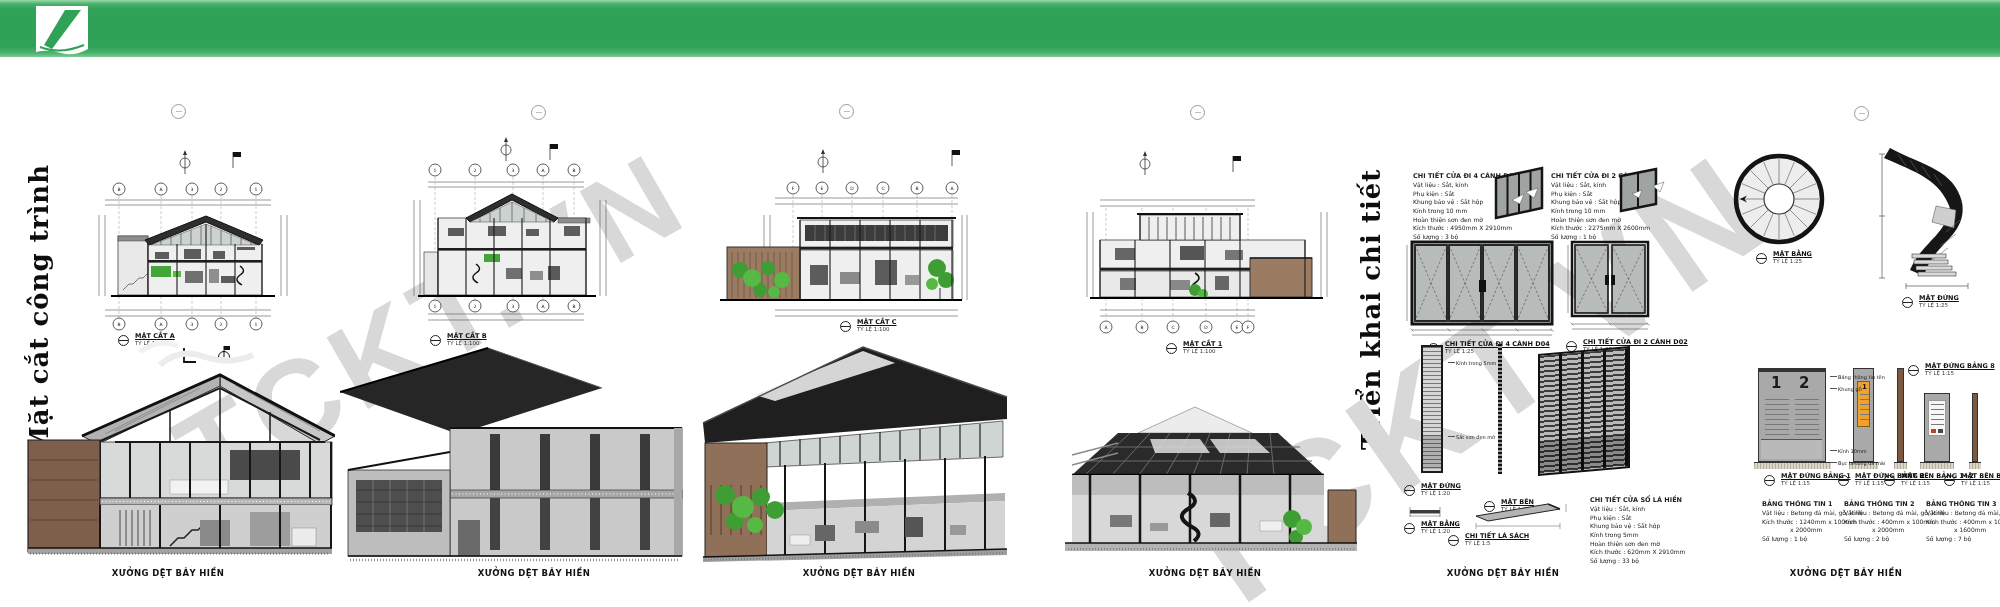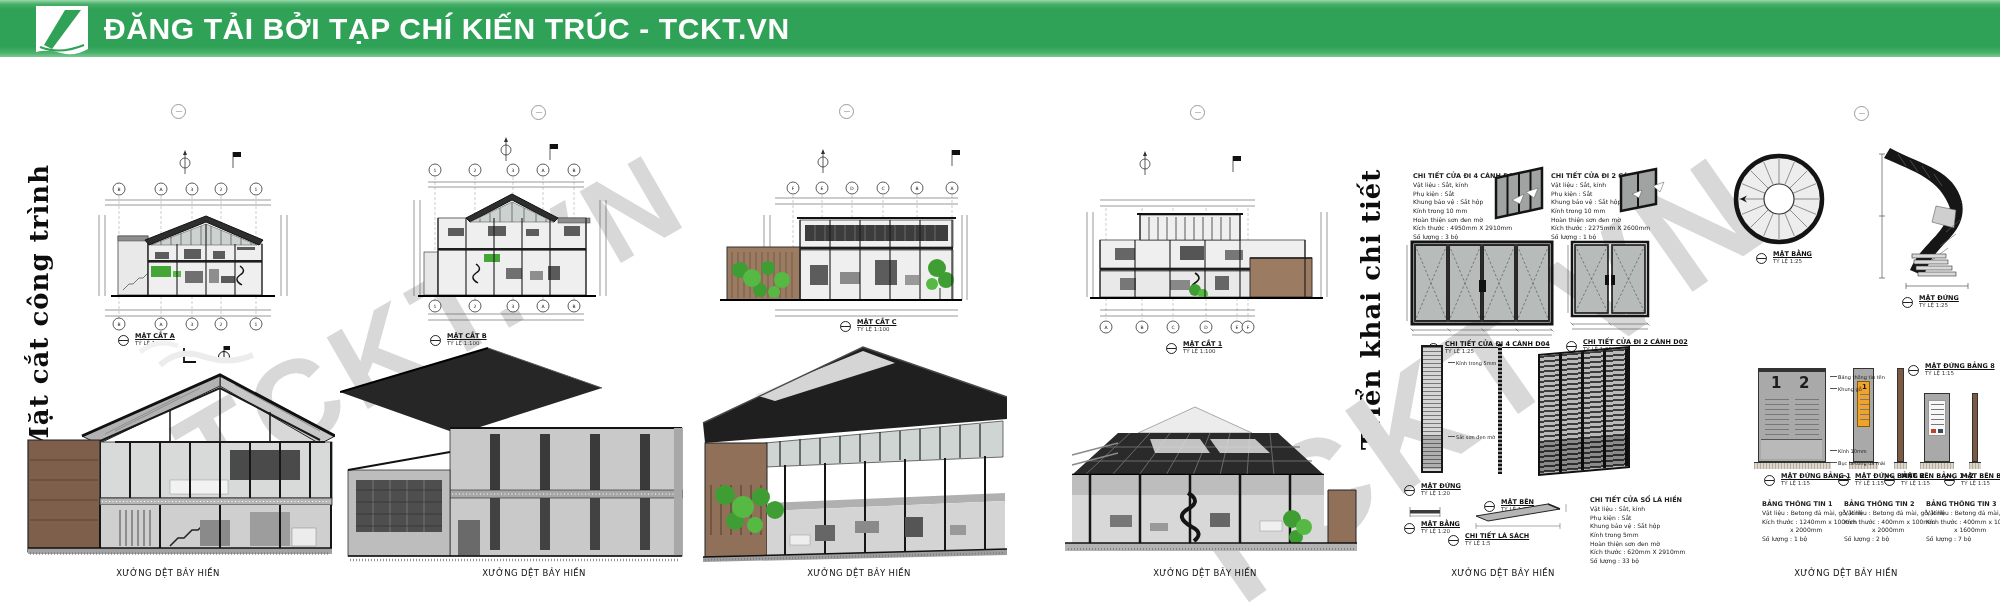--- a/index.html
+++ b/index.html
@@ -25,21 +25,21 @@
   
   .cap{display:flex;gap:6px;align-items:flex-end}
   .cap-circ{width:9px;height:9px;border:1px solid #222;border-radius:50%;flex:none;
             background:linear-gradient(180deg,transparent 46%,#222 46%,#222 56%,transparent 56%)}
   .cap-label{font-size:6.5px;font-weight:700;color:#111;text-decoration:underline;white-space:nowrap;display:block}
   .cap-scale{font-size:5.5px;color:#333;display:block}
   
   .spec{color:#222;z-index:2}
   .spec-title{font-size:6.5px;font-weight:700;white-space:nowrap;margin-bottom:1px}
   .spec-line{font-size:6px;line-height:1.45;white-space:nowrap}
-  .proj-cap{width:140px;text-align:center;font-size:8.5px;font-weight:400;color:#111;
+  .proj-cap{width:140px;text-align:center;font-size:8.5px;font-weight:700;color:#111;
             letter-spacing:.4px;white-space:nowrap}
   .leader{font-size:5px;color:#222;white-space:nowrap;z-index:3}
   .leader::before{content:"";display:inline-block;width:7px;height:1px;background:#555;
                   vertical-align:2px;margin-right:1px}
   
   .louver-strip{width:22px;height:128px;border:2px solid #1a1a1a;box-sizing:border-box;
                 background:repeating-linear-gradient(180deg,#777 0 1.5px,#d6d6d6 1.5px 4px)}
   .louver-dark{height:34px;margin-top:88px;background:rgba(0,0,0,.18)}
   .louver-side{width:4px;height:130px;background:repeating-linear-gradient(180deg,#111 0 2px,#999 2px 4px)}
   .louver-screen{width:92px;height:122px;border:2px solid #111;box-sizing:border-box;transform:skewY(-5deg);
@@ -65,21 +65,20 @@
 
   <div class="abs wm" id="wm1" style="left:150px;top:255px">TCKT.VN</div>
   <div class="abs wm" id="wm2" style="left:1130px;top:300px">TCKT.VN</div>
 
   <div class="abs hdr">
     <svg class="abs" style="left:30px;top:2px" width="64" height="54" viewBox="0 0 64 54">
       <path d="M6,4 H58 V47 Q44,55 31,51 Q17,47 6,50 Z" fill="#ffffff"></path>
       <polygon points="35,8 51,8 22,47 14,43" fill="#2fa257"></polygon>
       <path d="M10,45 Q30,53 54,43" stroke="#2fa257" stroke-width="2" fill="none"></path>
     </svg>
-    <div class="abs hdr-title">ĐĂNG TẢI BỞI TẠP CHÍ KIẾN TRÚC - TCKT.VN</div>
   </div>
 
   <div class="abs vlabel" style="left:24px;top:155px;height:300px">Mặt cắt công trình</div>
   <div class="abs vlabel" style="left:1356px;top:150px;height:300px">Triển khai chi tiết</div>
 
   <div class="abs marker z2" style="left:171px;top:104px"></div>
   <div class="abs marker z2" style="left:531px;top:105px"></div>
   <div class="abs marker z2" style="left:839px;top:104px"></div>
   <div class="abs marker z2" style="left:1190px;top:105px"></div>
   <div class="abs marker z2" style="left:1854px;top:106px"></div>

